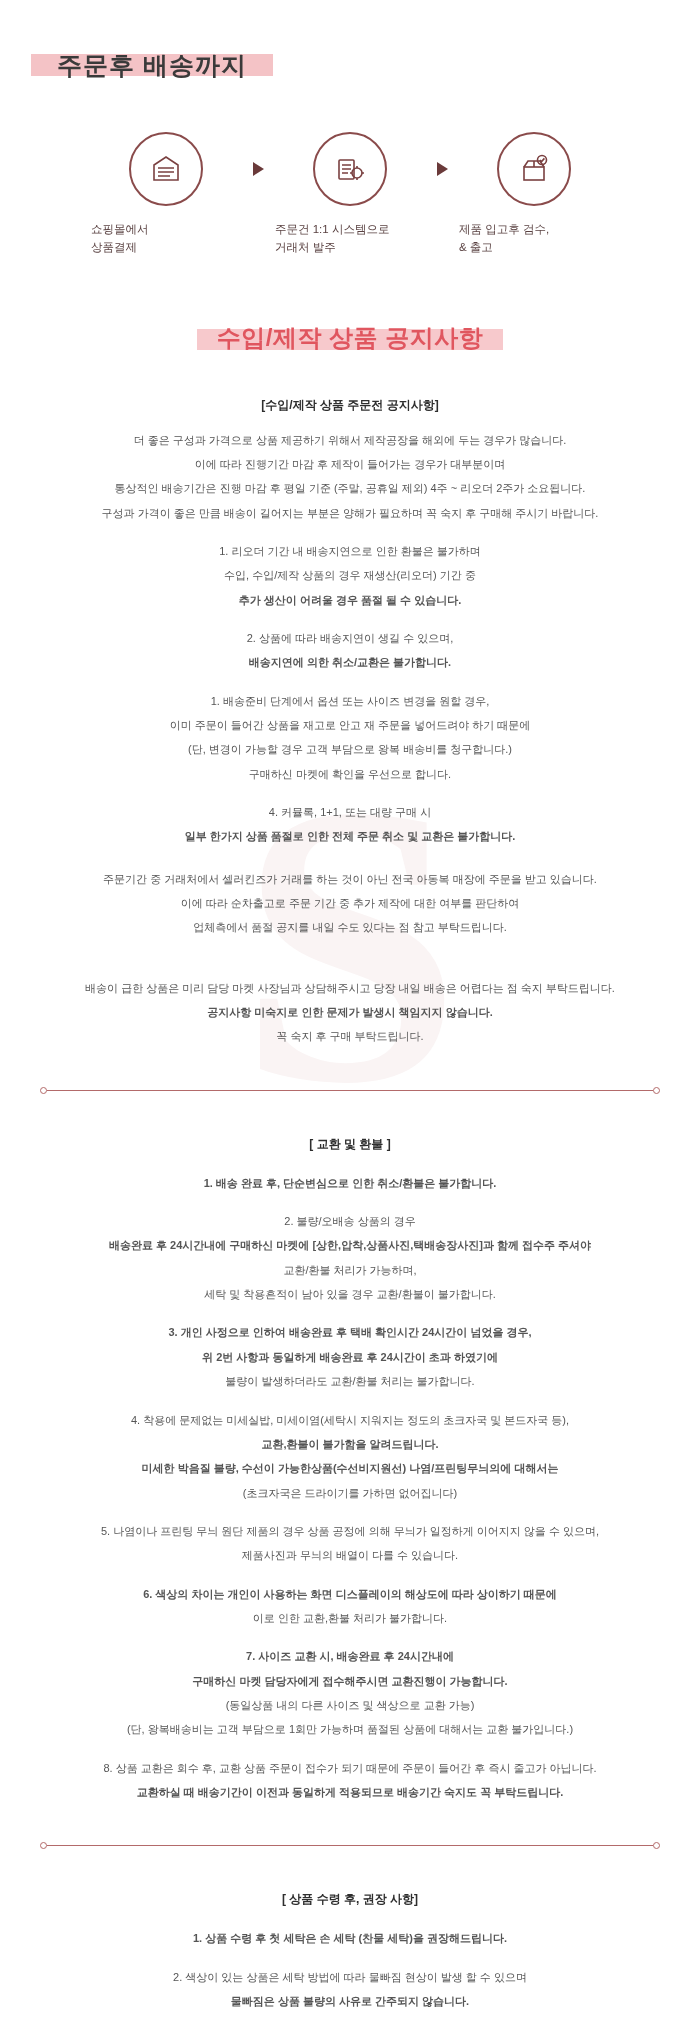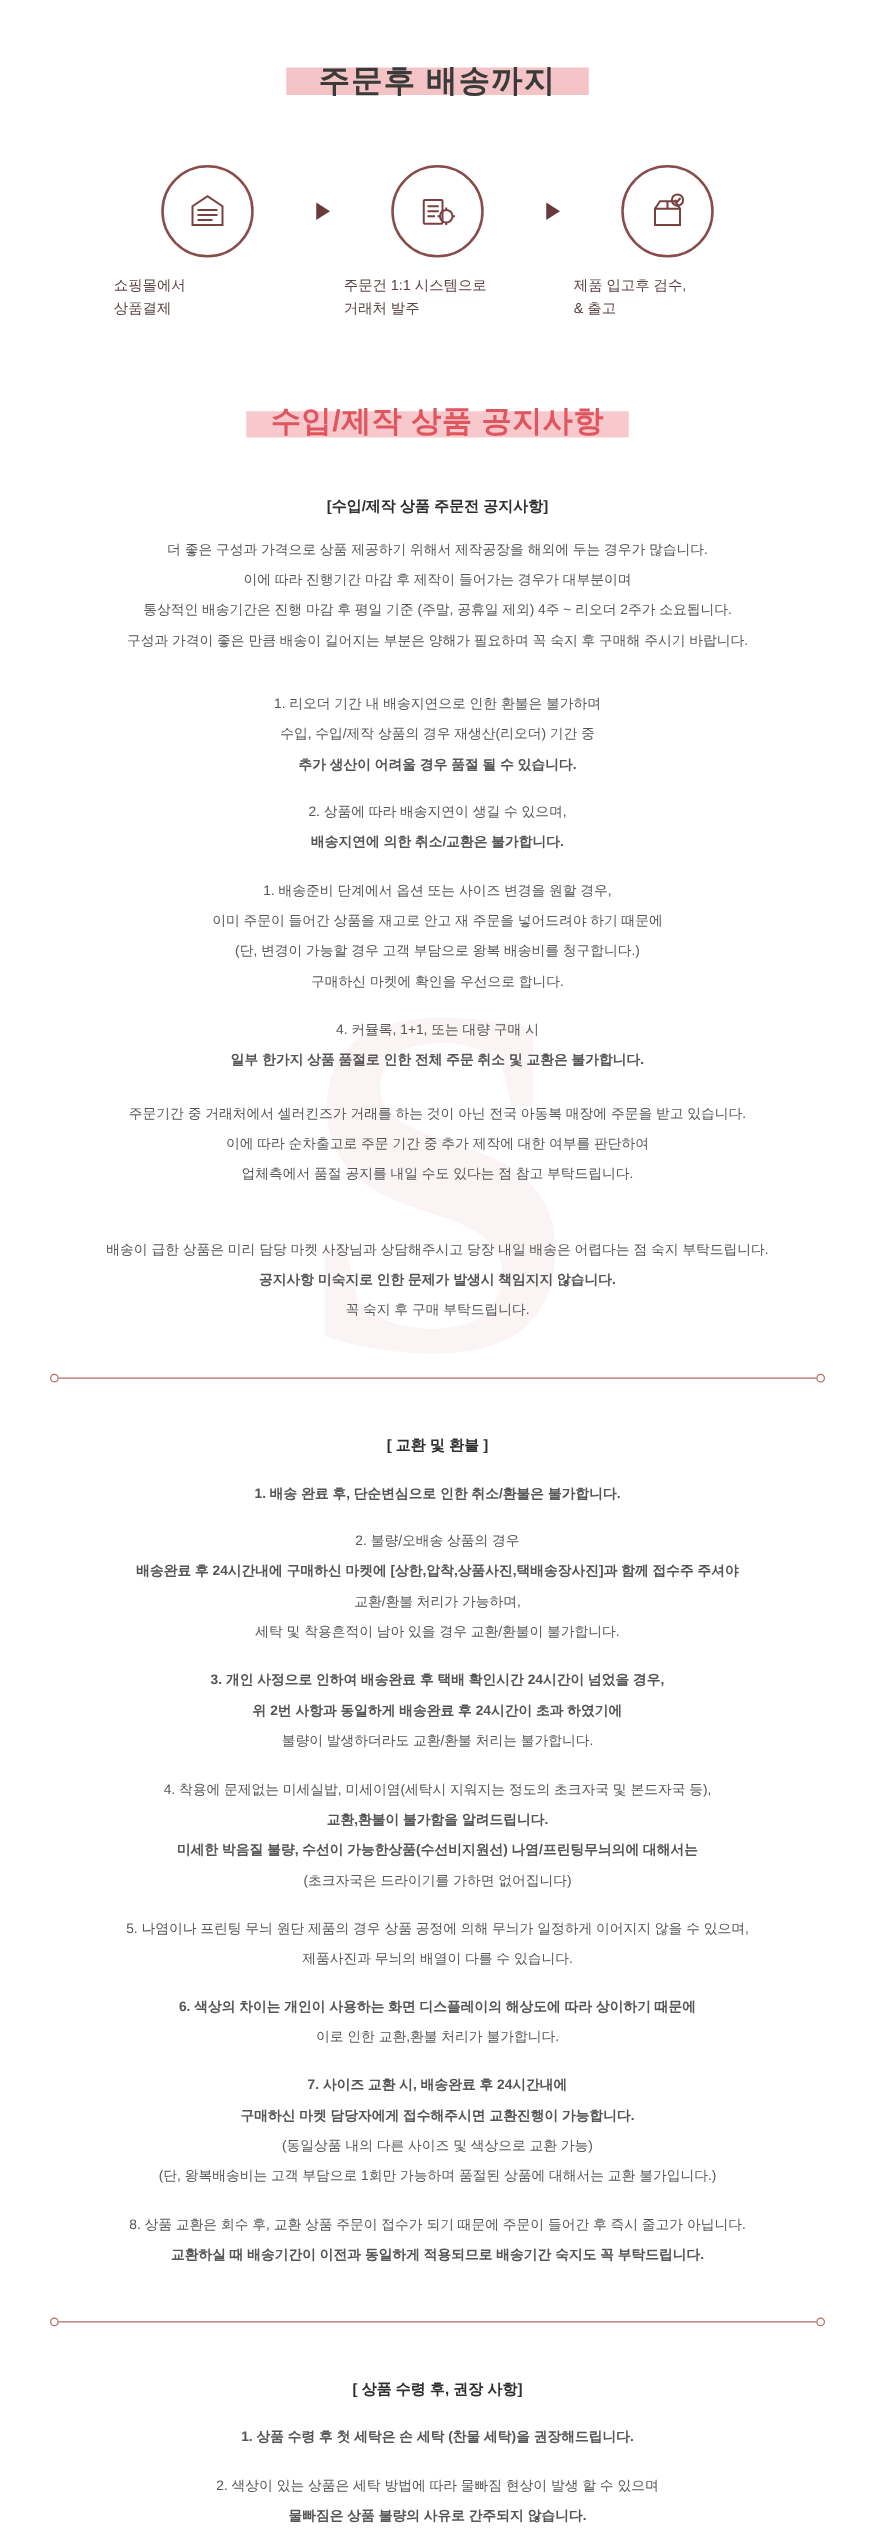--- a/index.html
+++ b/index.html
@@ -30,22 +30,23 @@
     color: #faf4f4;
     line-height: 1;
     z-index: 0;
     pointer-events: none;
     font-family: "Liberation Serif", serif;
   }
   .content { position: relative; z-index: 2; }
 
   
   .top-banner {
-    text-align: center;
+    text-align: left;
     padding-top: 42px;
+    padding-left: 31px;
   }
   .top-banner .title-wrap {
     display: inline-block;
     position: relative;
     padding: 2px 26px;
   }
   .top-banner .hl {
     position:absolute;
     left:0; right:0;
     top: 12px;
@@ -228,21 +229,21 @@
 
     <div class="block">
       <h3>[수입/제작 상품 주문전 공지사항]</h3>
       <div id="notice-intro">
           <p>더 좋은 구성과 가격으로 상품 제공하기 위해서 제작공장을 해외에 두는 경우가 많습니다.</p>
           <p>이에 따라 진행기간 마감 후 제작이 들어가는 경우가 대부분이며</p>
           <p>통상적인 배송기간은 진행 마감 후 평일 기준 (주말, 공휴일 제외) 4주 ~ 리오더 2주가 소요됩니다.</p>
           <p>구성과 가격이 좋은 만큼 배송이 길어지는 부분은 양해가 필요하며 꼭 숙지 후 구매해 주시기 바랍니다.</p>
         </div>
       <div id="notice-items">
-          <div style="margin-top: 30px;">
+          <div style="margin-top: 18px;">
             <p>1. 리오더 기간 내 배송지연으로 인한 환불은 불가하며</p>
             <p>수입, 수입/제작 상품의 경우 재생산(리오더) 기간 중</p>
             <p class="red">추가 생산이 어려울 경우 품절 될 수 있습니다.</p>
           </div>
           <div style="margin-top: 18px;">
             <p>2. 상품에 따라 배송지연이 생길 수 있으며,</p>
             <p class="red">배송지연에 의한 취소/교환은 불가합니다.</p>
           </div>
           <div style="margin-top: 18px;">
             <p>1. 배송준비 단계에서 옵션 또는 사이즈 변경을 원할 경우,</p>

